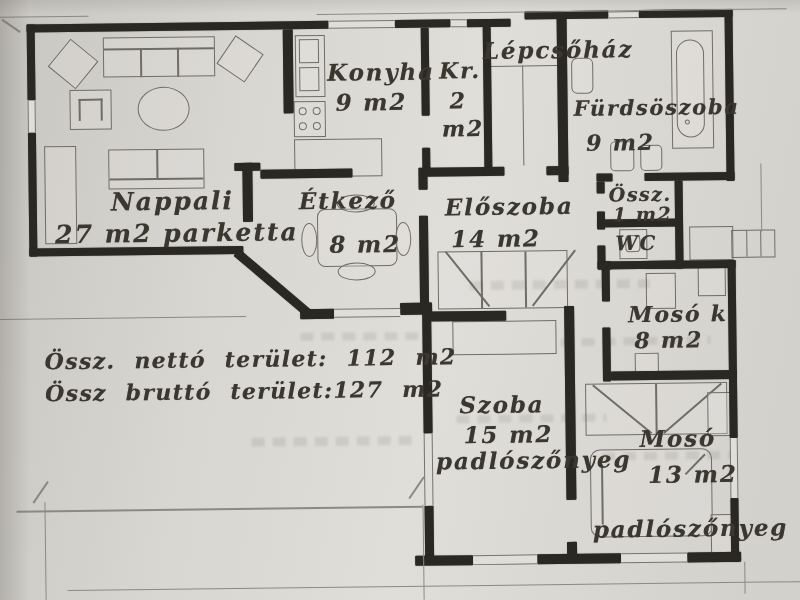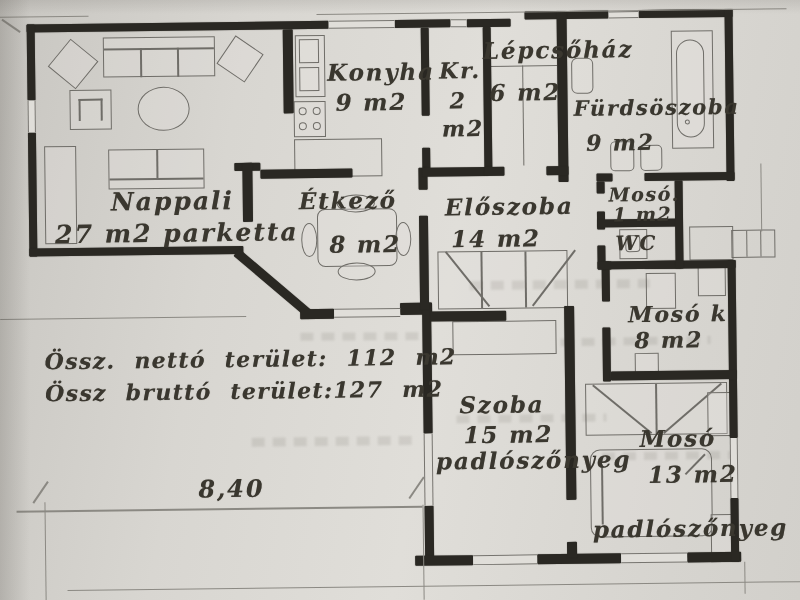--- a/index.html
+++ b/index.html
@@ -36,51 +36,49 @@
   <span class="lbl" style="left:56px;top:216px;font-size:25px;">27 m2 parketta</span>
 
   <span class="lbl" style="left:330px;top:58px;font-size:23px;">Konyha</span>
   <span class="lbl" style="left:338px;top:88px;font-size:23px;">9 m2</span>
 
   <span class="lbl" style="left:442px;top:58px;font-size:22px;">Kr.</span>
   <span class="lbl" style="left:452px;top:88px;font-size:22px;">2</span>
   <span class="lbl" style="left:444px;top:116px;font-size:22px;">m2</span>
 
   <span class="lbl" style="left:486px;top:38px;font-size:23px;">Lépcsőház</span>
-  <span class="lbl" style="left:492px;top:80px;font-size:23px;">6 m2</span>
 
   <span class="lbl" style="left:576px;top:98px;font-size:21px;">Fürdsöszoba</span>
   <span class="lbl" style="left:588px;top:132px;font-size:22px;">9 m2</span>
 
   <span class="lbl" style="left:300px;top:186px;font-size:23px;">Étkező</span>
   <span class="lbl" style="left:330px;top:230px;font-size:23px;font-style:italic;">8 m2</span>
 
   <span class="lbl" style="left:446px;top:194px;font-size:23px;">Előszoba</span>
   <span class="lbl" style="left:452px;top:226px;font-size:23px;">14 m2</span>
 
-  <span class="lbl" style="left:610px;top:186px;font-size:19px;">Mosó.</span>
+  <span class="lbl" style="left:610px;top:186px;font-size:19px;">Össz.</span>
   <span class="lbl" style="left:614px;top:206px;font-size:19px;">1 m2</span>
 
   <span class="lbl" style="left:616px;top:234px;font-size:20px;z-index:6;">WC</span>
 
   <span class="lbl" style="left:628px;top:304px;font-size:22px;">Mosó k</span>
   <span class="lbl" style="left:634px;top:330px;font-size:22px;">8 m2</span>
 
   <span class="lbl" style="left:458px;top:392px;font-size:23px;">Szoba</span>
   <span class="lbl" style="left:462px;top:422px;font-size:23px;">15 m2</span>
   <span class="lbl" style="left:434px;top:448px;font-size:23px;">padlószőnyeg</span>
 
   <span class="lbl" style="left:638px;top:428px;font-size:23px;">Mosó</span>
   <span class="lbl" style="left:646px;top:464px;font-size:23px;">13 m2</span>
   <span class="lbl" style="left:590px;top:518px;font-size:23px;">padlószőnyeg</span>
 
   <span class="lbl sum" style="left:44px;top:344px;font-size:22px;">Össz. nettó terület: 112 m2</span>
   <span class="lbl sum" style="left:44px;top:376px;font-size:22px;">Össz bruttó terület:127 m2</span>
 
-  <span class="lbl" style="left:196px;top:472px;font-size:24px;">8,40</span>
 
   <div class="furn" style="left:106px;top:34px;width:112px;height:40px;">
     <div class="fline" style="left:0;top:10px;width:100%;height:1.5px;"></div>
     <div class="fline" style="left:36px;top:10px;width:1.5px;height:29px;"></div>
     <div class="fline" style="left:73px;top:10px;width:1.5px;height:29px;"></div>
   </div>
   <div class="furn" style="left:58px;top:42px;width:36px;height:36px;transform:rotate(40deg);"></div>
   <div class="furn" style="left:226px;top:40px;width:34px;height:34px;transform:rotate(35deg);"></div>
   <div class="furn" style="left:72px;top:86px;width:42px;height:40px;">
     <div class="fline" style="left:8px;top:8px;width:24px;height:1.5px;"></div>

